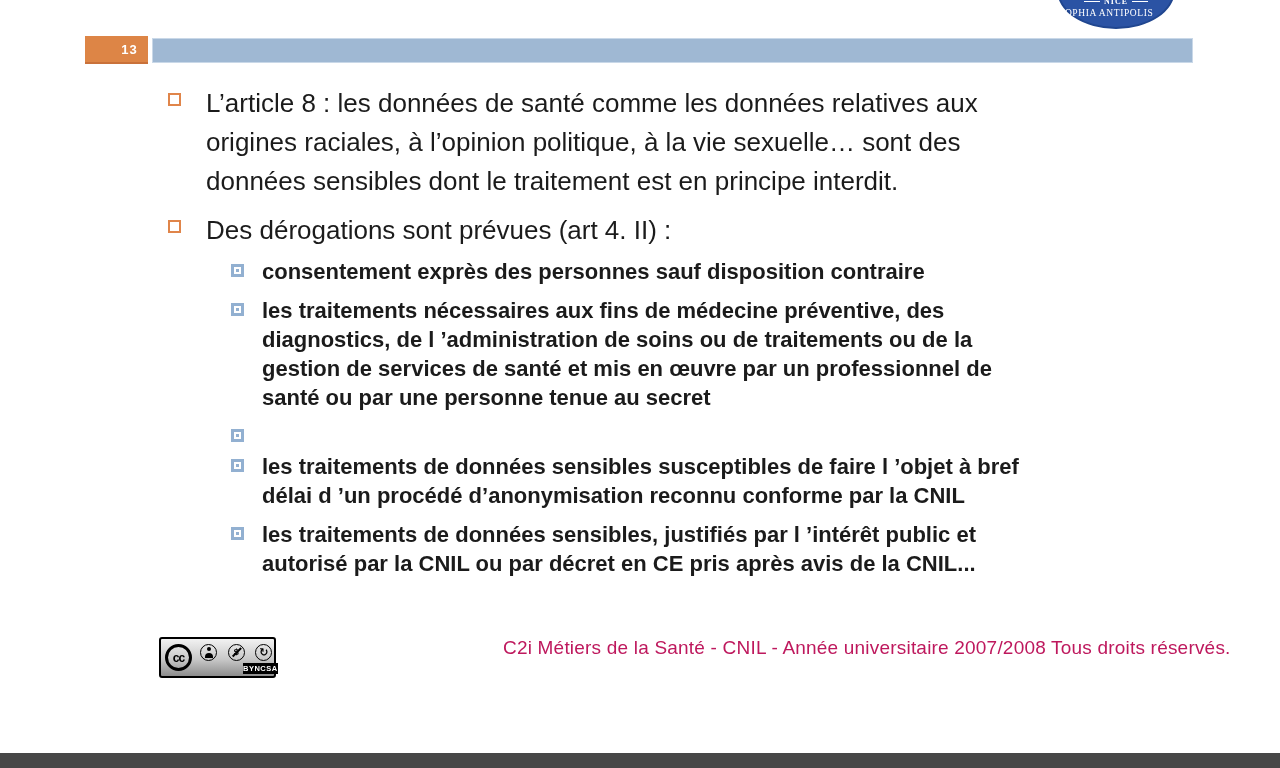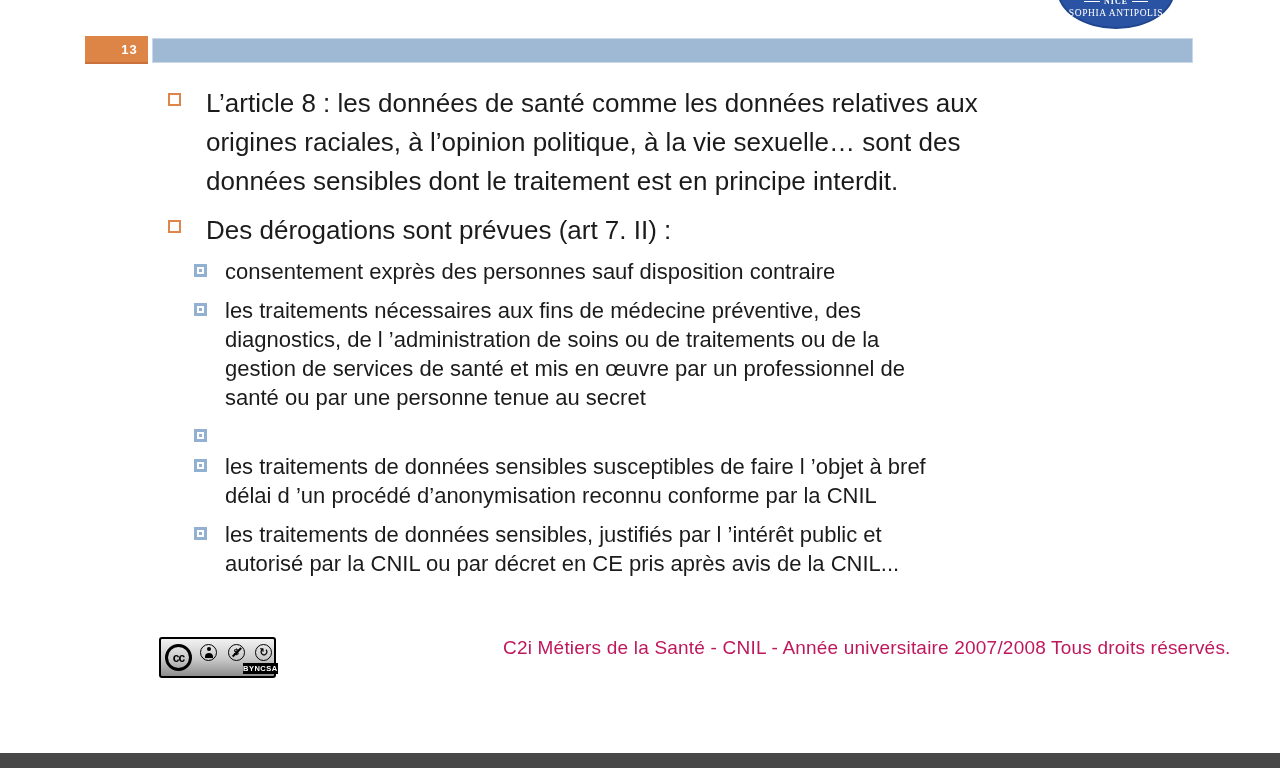--- a/index.html
+++ b/index.html
@@ -27,38 +27,38 @@
     background:#2b53a4; border:2px solid #20468f; border-radius:50%;
   }
   .uni-logo .nice-row{
     position:absolute; bottom:21px; left:0; width:100%;
     display:flex; align-items:center; justify-content:center; gap:4px;
     color:#ffffff; font-family:"Liberation Serif", serif;
     font-size:8px; font-weight:bold; letter-spacing:1px;
   }
   .uni-logo .nice-row i{ display:block; width:16px; height:1px; background:#ffffff; }
   .uni-logo .sophia-row{
-    position:absolute; bottom:9px; left:0; width:100%; text-align:center;
+    position:absolute; bottom:9px; left:0; width:100%; text-align:left;
     color:#ffffff; font-family:"Liberation Serif", serif;
     font-size:9.5px; letter-spacing:0.6px; white-space:nowrap;
   }
 
   
   .content{ position:absolute; left:168px; top:84px; width:1000px; }
   .item{ display:flex; align-items:flex-start; margin-bottom:10px; }
   .item.tight{ margin-bottom:7px; }
   .item .txt{ white-space:pre-line; }
 
   .item.l1 .txt{ font-size:26px; line-height:39px; margin-left:25px; }
   .bullet-l1{
     flex:0 0 13px; width:13px; height:13px; margin-top:9px;
     border:2px solid #e0854a; background:transparent;
   }
 
-  .item.l2{ margin-left:26px; margin-bottom:10px; }
+  .item.l2{ margin-left:63px; margin-bottom:10px;font-weight:bold; }
   .item.l2 .txt{ font-size:22px; line-height:29px; margin-left:18px; }
   .bullet-l2{
     flex:0 0 13px; width:13px; height:13px; margin-top:7px;
     background:#92b0d1; position:relative;
   }
   .bullet-l2::before{ content:''; position:absolute; inset:3px; background:#ffffff; }
   .bullet-l2::after{ content:''; position:absolute; inset:5px; background:#92b0d1; }
 
   
   .cc-badge{
@@ -128,21 +128,21 @@
 
   <div class="item l1">
     <span class="bullet-l1"></span>
     <div class="txt">L’article 8 : les données de santé comme les données relatives aux
 origines raciales, à l’opinion politique, à la vie sexuelle… sont des
 données sensibles dont le traitement est en principe interdit.</div>
   </div>
 
   <div class="item l1 tight">
     <span class="bullet-l1"></span>
-    <div class="txt">Des dérogations sont prévues (art 7. II) :</div>
+    <div class="txt">Des dérogations sont prévues (art 4. II) :</div>
   </div>
 
   <div class="item l2">
     <span class="bullet-l2"></span>
     <div class="txt">consentement exprès des personnes sauf disposition contraire</div>
   </div>
 
   <div class="item l2">
     <span class="bullet-l2"></span>
     <div class="txt">les traitements nécessaires aux fins de médecine préventive, des

